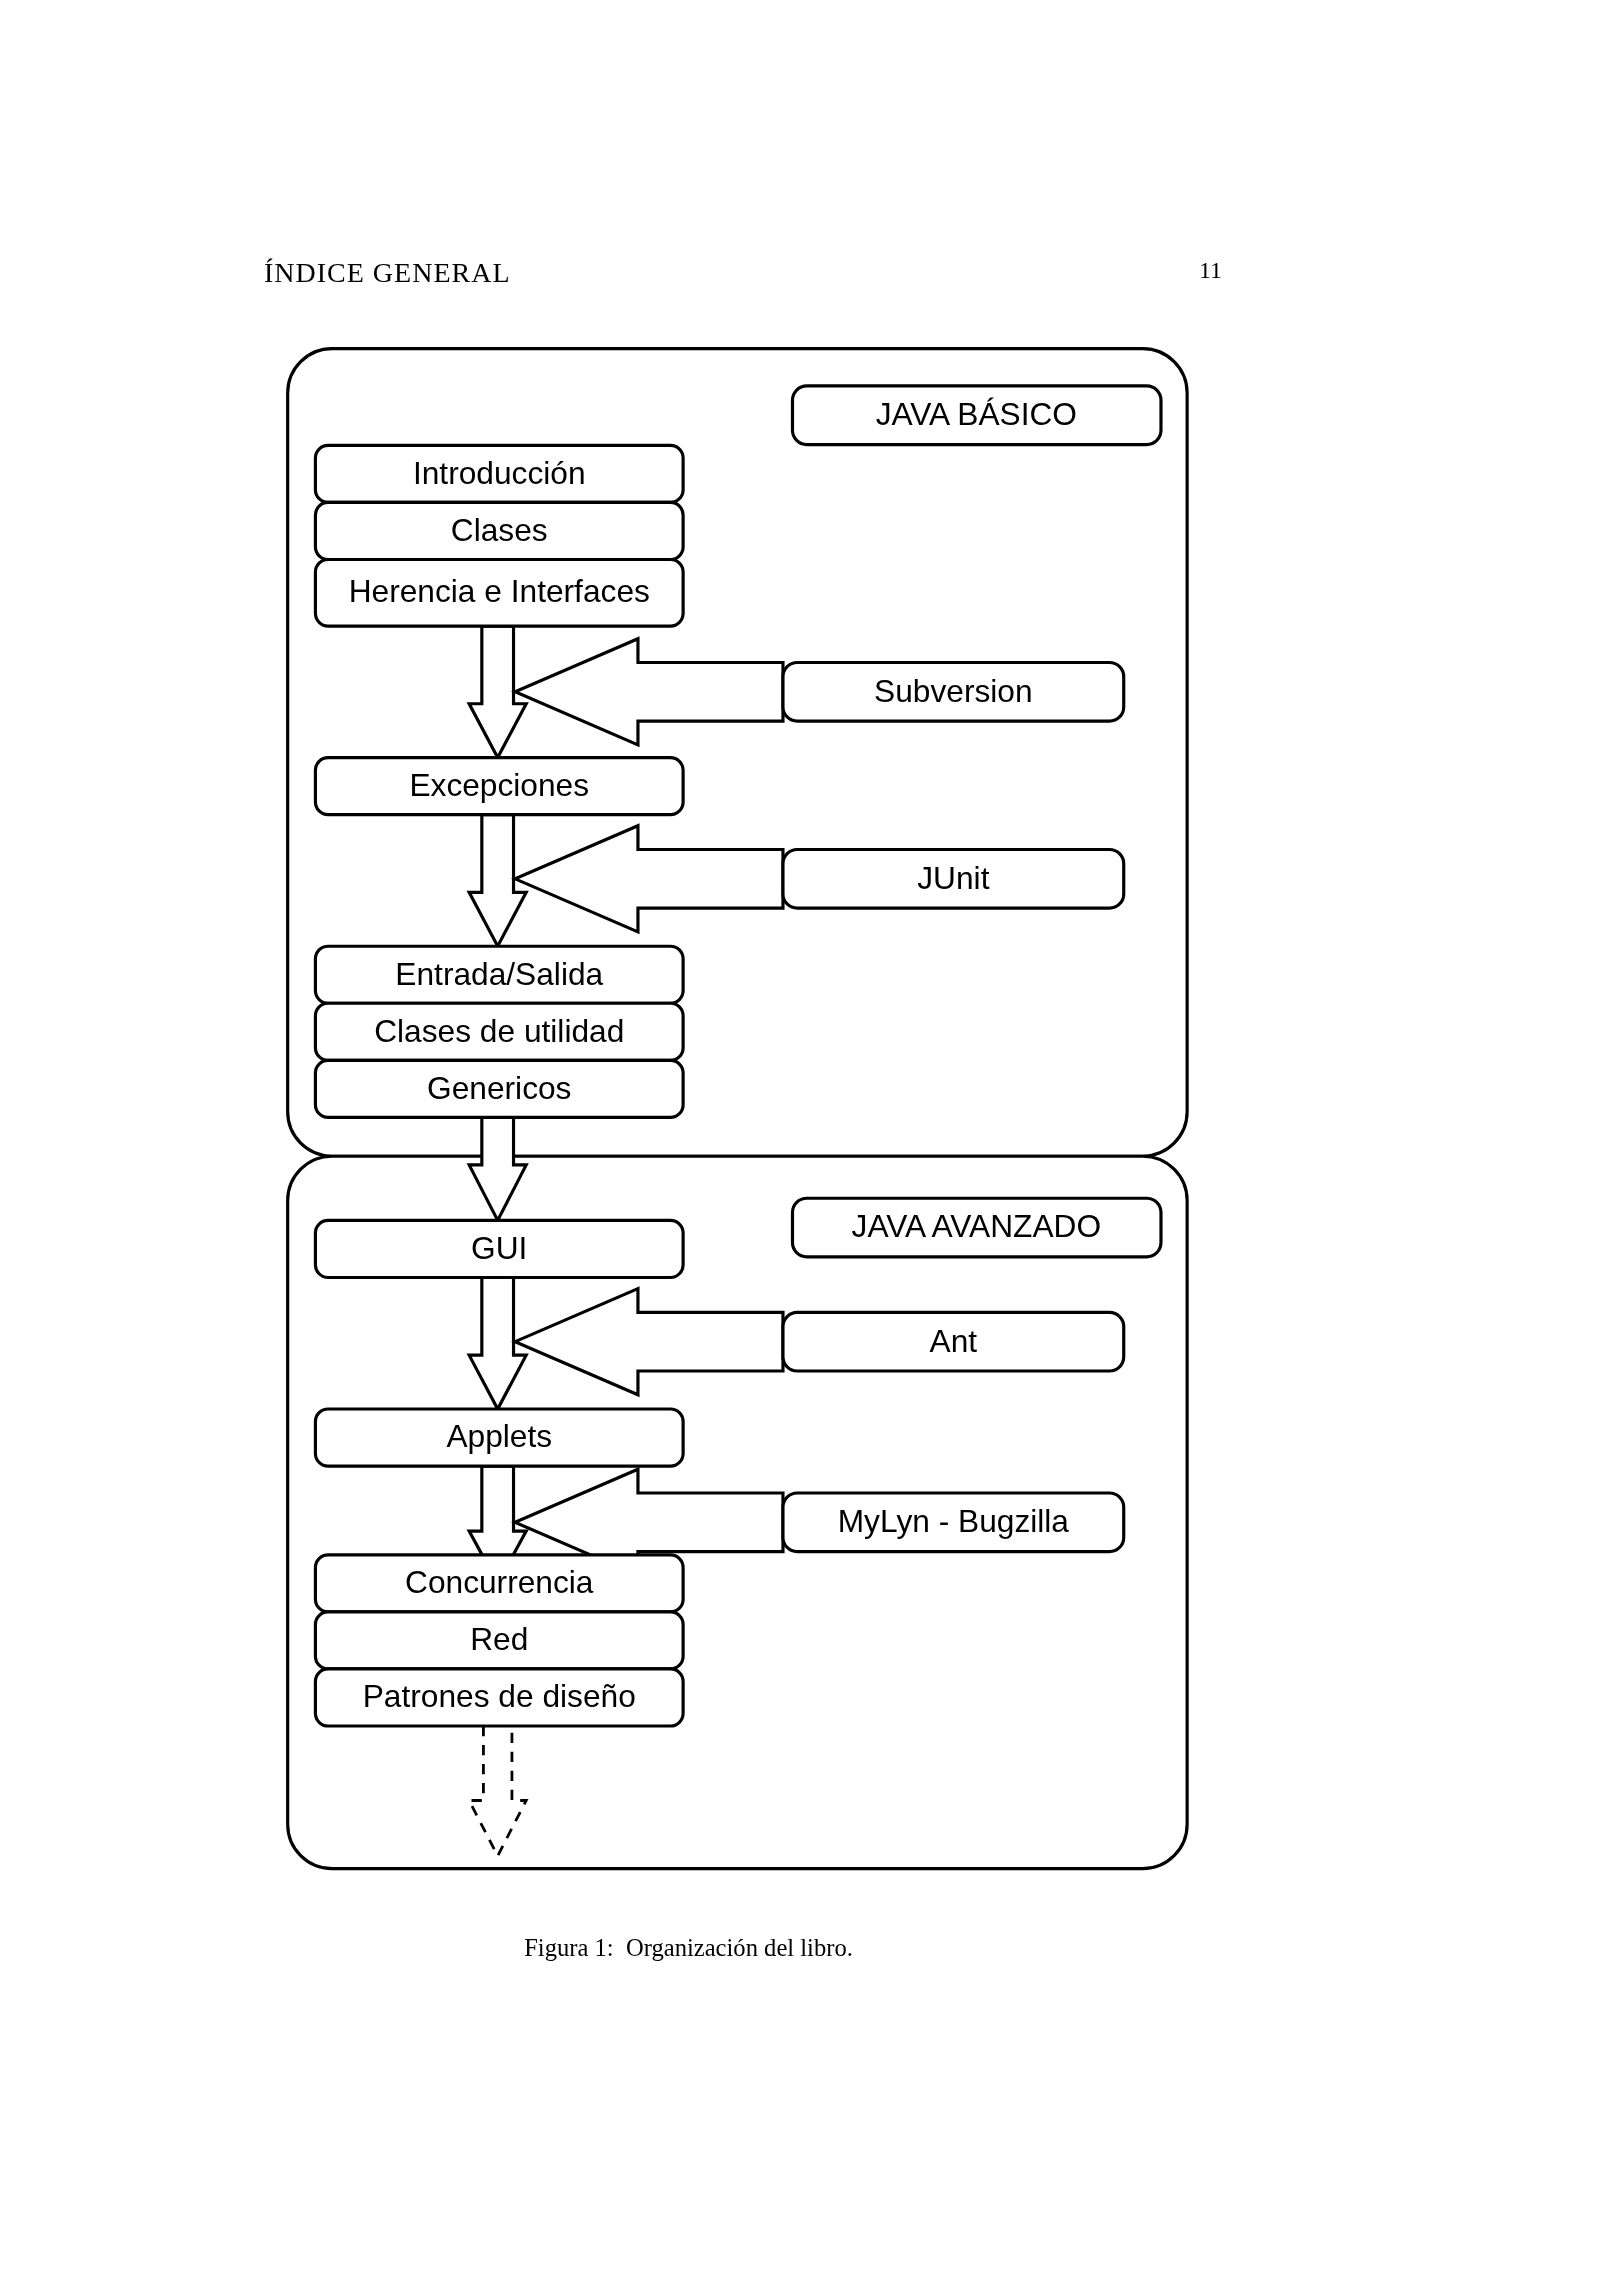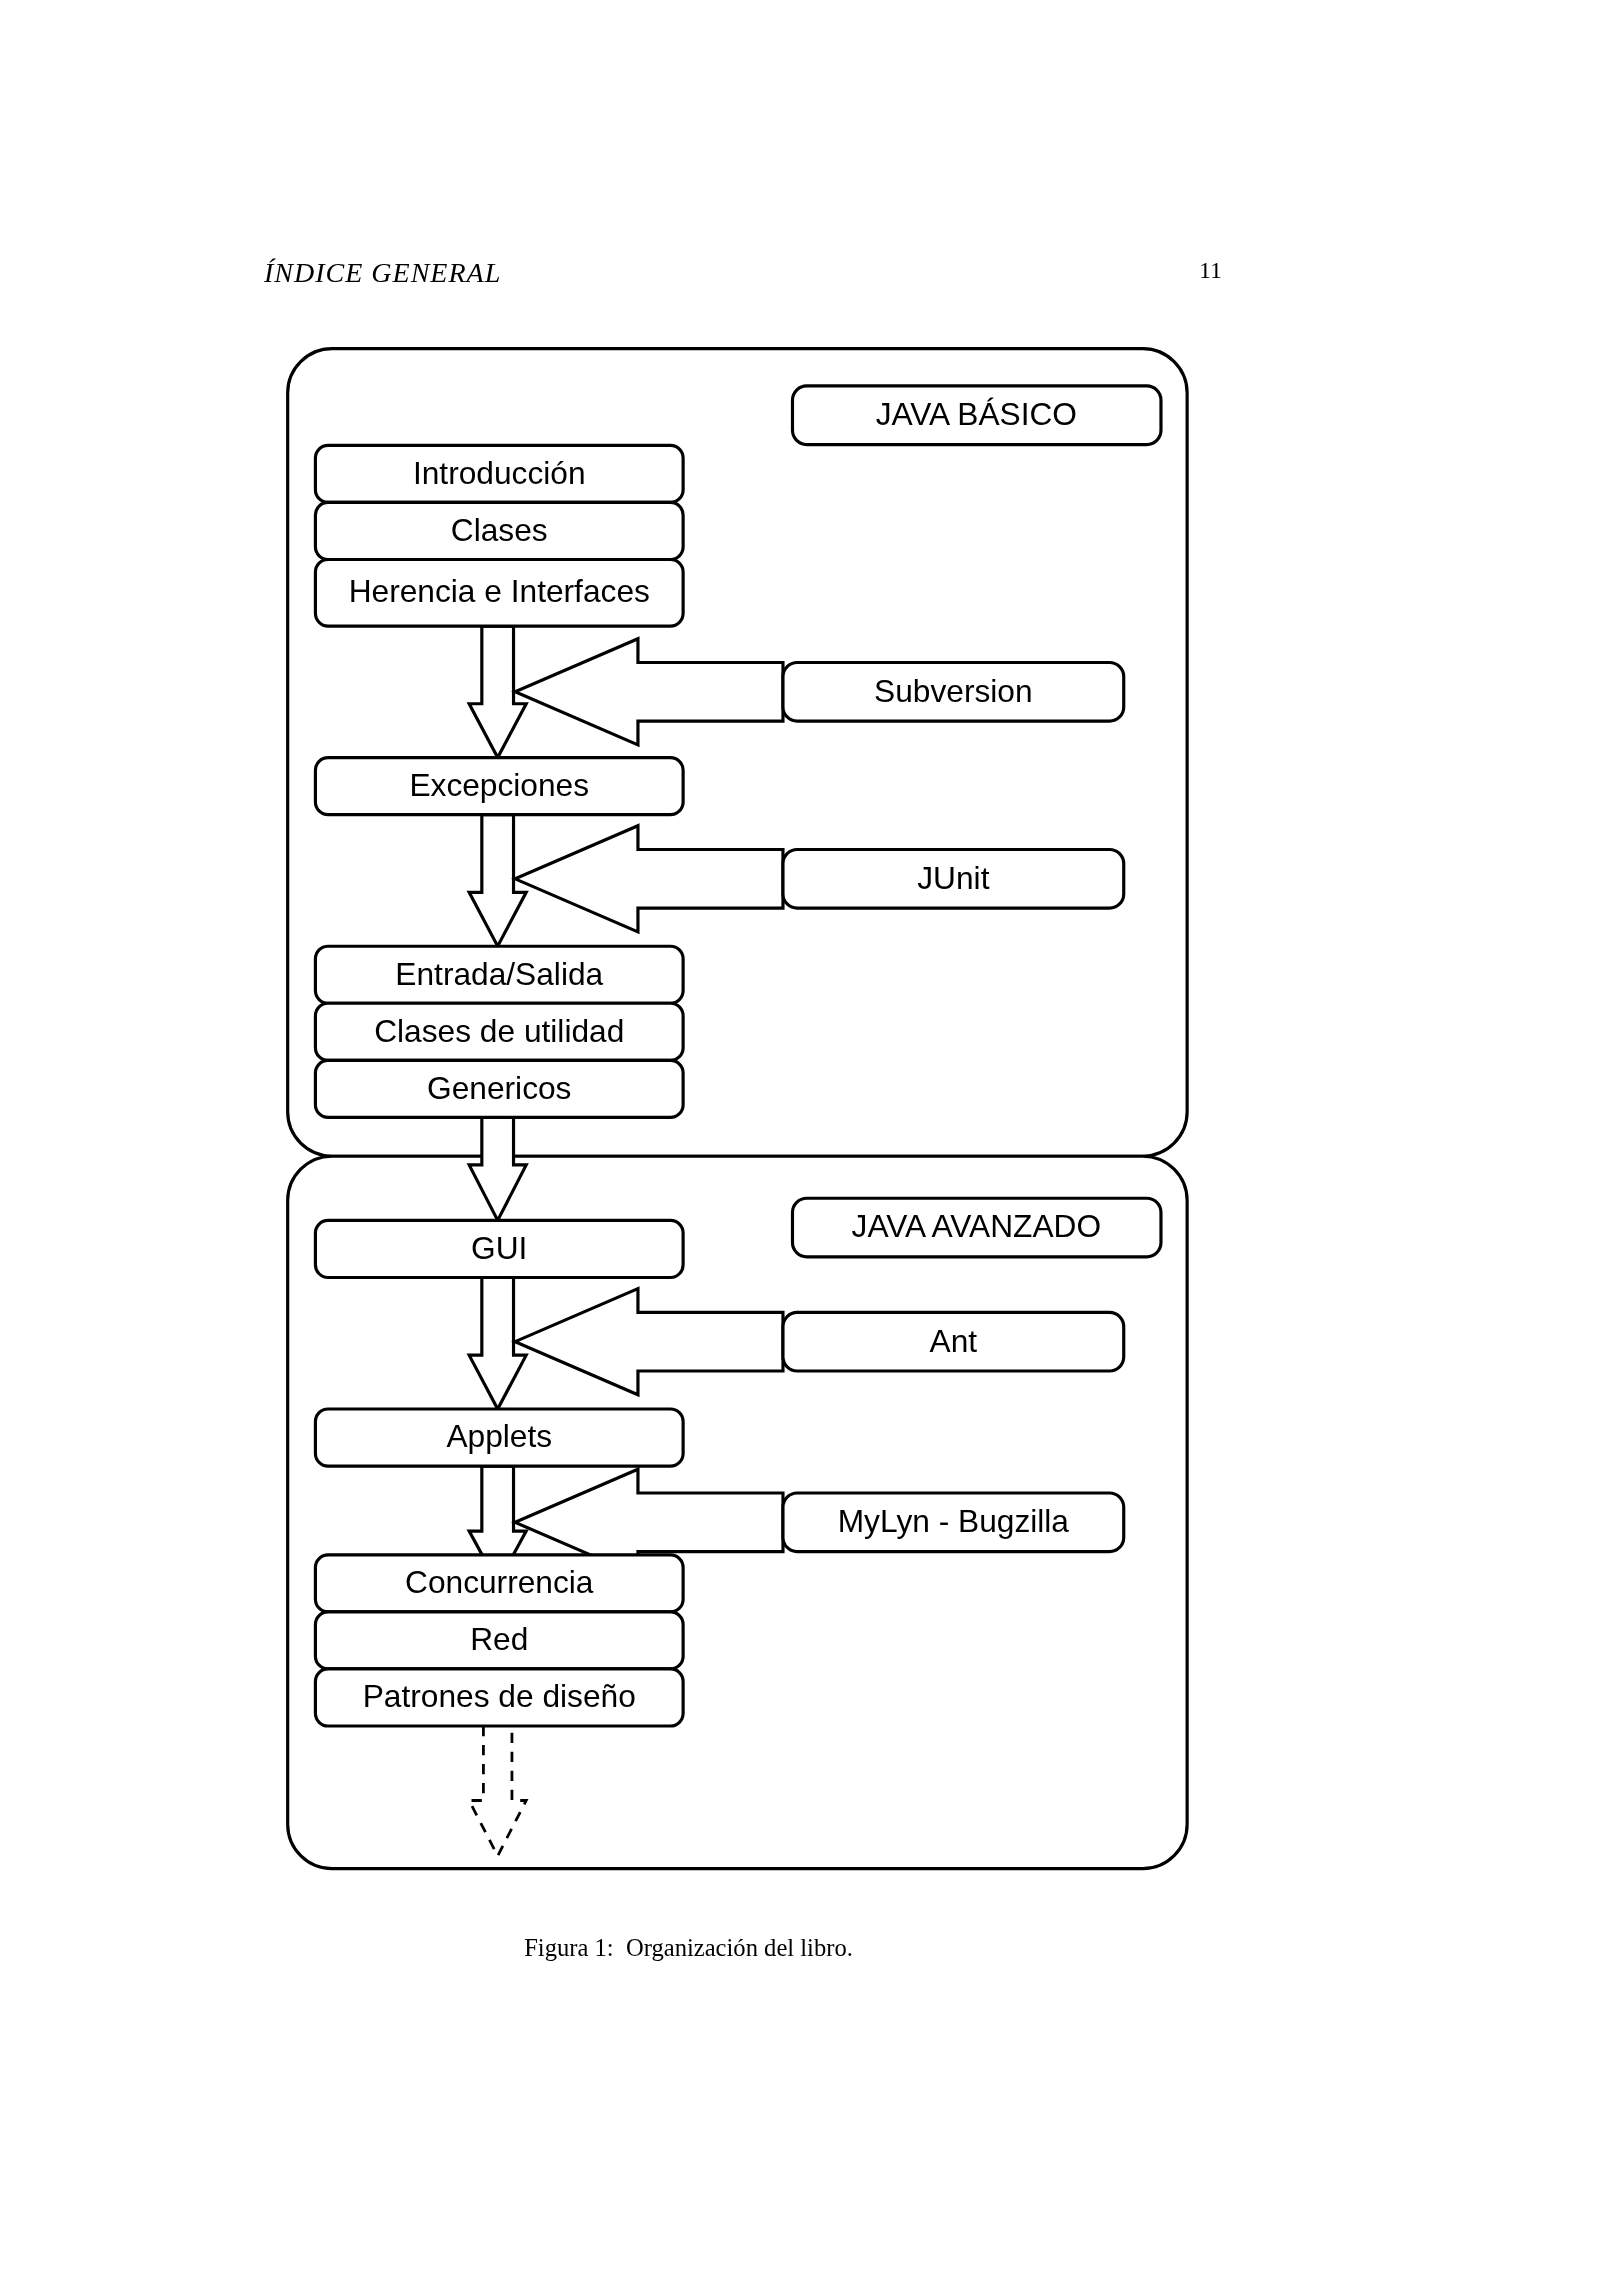--- a/index.html
+++ b/index.html
@@ -15,21 +15,20 @@
     background: #ffffff;
     overflow: hidden;
     font-family: "Liberation Sans", sans-serif;
   }
 
   
   .runhead {
     position: absolute;
     top: 257px;
     font-family: "Liberation Serif", serif;
-    font-style: italic;
     font-size: 28px;
     letter-spacing: 1px;
     color: #000;
     white-space: nowrap;
   }
   .runhead-left  { left: 264px; }
   .runhead-right {
     left: 1153px;
     font-style: normal;
     font-size: 24px;

